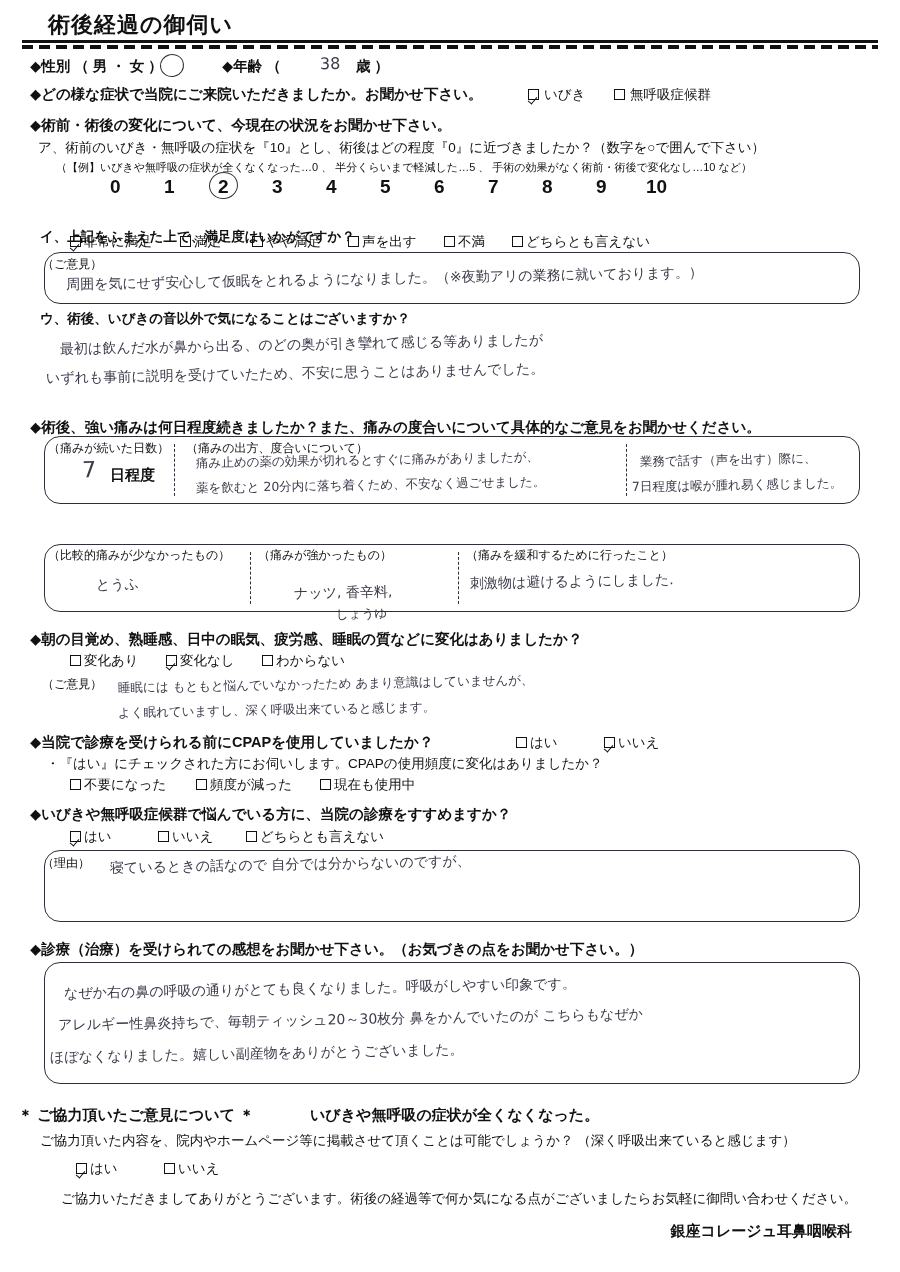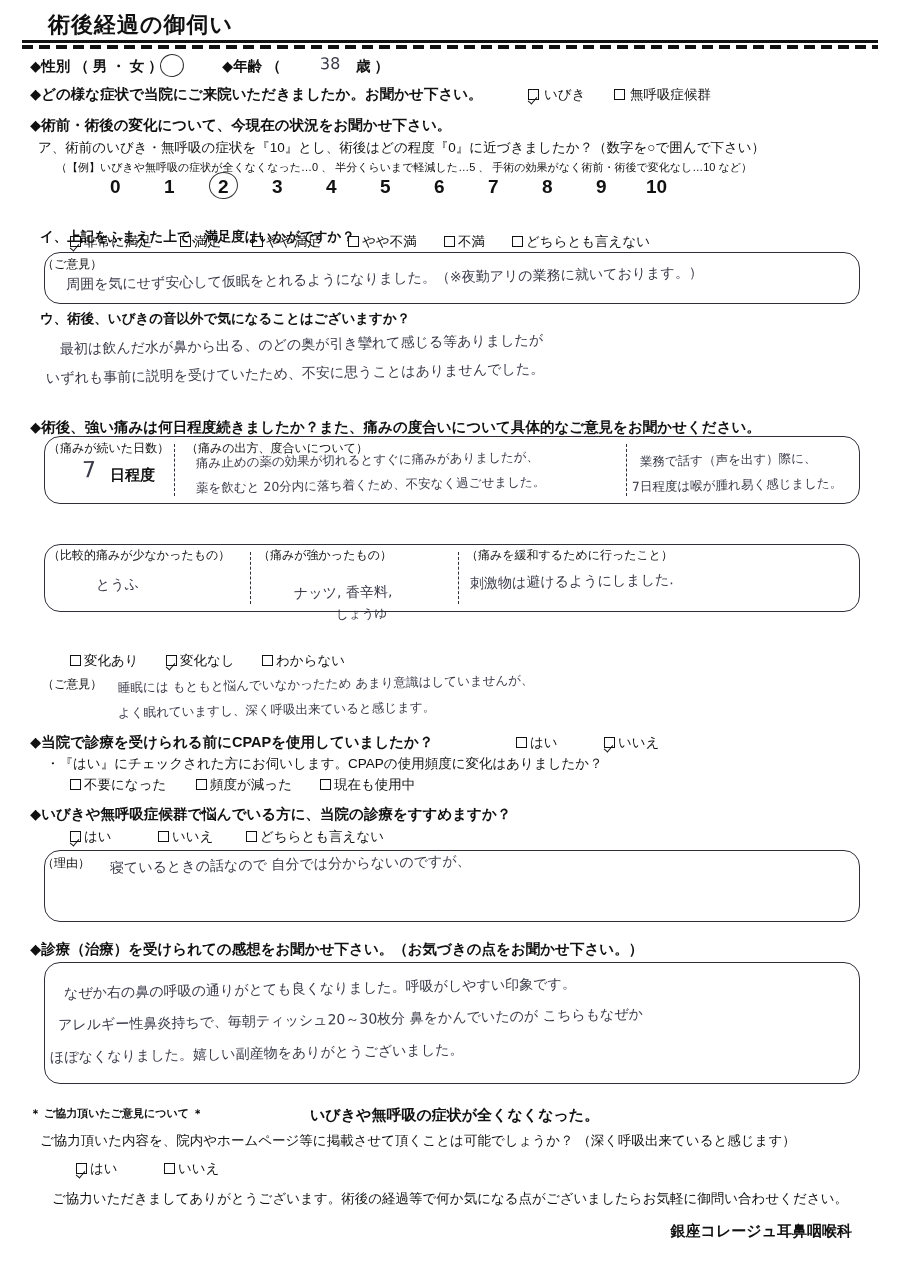--- a/index.html
+++ b/index.html
@@ -128,21 +128,21 @@
 
   <div class="t bold" style="left:40px;top:228px;">イ、上記をふまえた上で、満足度はいかがですか？</div>
 
   <div class="cb checked" style="left:70px;top:236px;"></div>
   <div class="t" style="left:84px;top:233px;">非常に満足</div>
   <div class="cb" style="left:180px;top:236px;"></div>
   <div class="t" style="left:194px;top:233px;text-align:center;">満足</div>
   <div class="cb" style="left:252px;top:236px;"></div>
   <div class="t" style="left:266px;top:233px;">やや満足</div>
   <div class="cb" style="left:348px;top:236px;"></div>
-  <div class="t" style="left:362px;top:233px;">やや不満</div>
+  <div class="t" style="left:362px;top:233px;">声を出す</div>
   <div class="cb" style="left:444px;top:236px;"></div>
   <div class="t" style="left:458px;top:233px;">不満</div>
   <div class="cb" style="left:512px;top:236px;"></div>
   <div class="t" style="left:526px;top:233px;">どちらとも言えない</div>
 
   <div class="t-sm" style="left:42px;top:256px;">（ご意見）</div>
   <div class="abox" style="left:44px;top:252px;width:816px;height:52px;"></div>
   <div class="hw" style="left:66px;top:270px;">周囲を気にせず安心して仮眠をとれるようになりました。（※夜勤アリの業務に就いております。）</div>
 
   <div class="t bold" style="left:40px;top:310px;">ウ、術後、いびきの音以外で気になることはございますか？</div>
@@ -170,20 +170,21 @@
   <div class="t-sm" style="left:466px;top:547px;">（痛みを緩和するために行ったこと）</div>
   <div class="abox" style="left:44px;top:544px;width:816px;height:68px;"></div>
   <div class="vline" style="left:250px;top:552px;height:52px;"></div>
   <div class="vline" style="left:458px;top:552px;height:52px;"></div>
 
   <div class="hw" style="left:96px;top:576px;">とうふ</div>
   <div class="hw" style="left:294px;top:584px;">ナッツ, 香辛料,</div>
   <div class="hw small" style="left:336px;top:606px;">しょうゆ</div>
   <div class="hw" style="left:470px;top:573px;">刺激物は避けるようにしました.</div>
 
+  <div class="q" style="left:30px;top:630px;">◆朝の目覚め、熟睡感、日中の眠気、疲労感、睡眠の質などに変化はありましたか？</div>
   <div class="cb" style="left:70px;top:655px;"></div>
   <div class="t" style="left:84px;top:652px;">変化あり</div>
   <div class="cb checked" style="left:166px;top:655px;"></div>
   <div class="t" style="left:180px;top:652px;">変化なし</div>
   <div class="cb" style="left:262px;top:655px;"></div>
   <div class="t" style="left:276px;top:652px;">わからない</div>
 
   <div class="t-sm" style="left:42px;top:676px;">（ご意見）</div>
   <div class="abox" style="left:44px;top:672px;width:816px;height:58px;border-color:transparent;"></div>
   <div class="hw small" style="left:118px;top:676px;">睡眠には もともと悩んでいなかったため あまり意識はしていませんが、</div>
@@ -214,26 +215,26 @@
   <div class="t-sm" style="left:42px;top:855px;">（理由）</div>
   <div class="abox" style="left:44px;top:850px;width:816px;height:72px;"></div>
   <div class="hw" style="left:110px;top:856px;">寝ているときの話なので 自分では分からないのですが、</div>
 
   <div class="q" style="left:30px;top:940px;">◆診療（治療）を受けられての感想をお聞かせ下さい。（お気づきの点をお聞かせ下さい。）</div>
   <div class="abox" style="left:44px;top:962px;width:816px;height:122px;"></div>
   <div class="hw" style="left:64px;top:980px;">なぜか右の鼻の呼吸の通りがとても良くなりました。呼吸がしやすい印象です。</div>
   <div class="hw" style="left:58px;top:1011px;">アレルギー性鼻炎持ちで、毎朝ティッシュ20～30枚分 鼻をかんでいたのが こちらもなぜか</div>
   <div class="hw" style="left:50px;top:1045px;">ほぼなくなりました。嬉しい副産物をありがとうございました。</div>
 
-  <div class="q" style="left:30px;top:1106px;font-size:11px;">＊ ご協力頂いたご意見について ＊</div>
+  <div class="q" style="left:18px;top:1106px;font-size:15px;">＊ ご協力頂いたご意見について ＊</div>
   <div class="q" style="left:310px;top:1106px;font-size:15px;color:#111;">いびきや無呼吸の症状が全くなくなった。</div>
   <div class="t" style="left:40px;top:1132px;">ご協力頂いた内容を、院内やホームページ等に掲載させて頂くことは可能でしょうか？ （深く呼吸出来ていると感じます）</div>
 
   <div class="cb checked" style="left:76px;top:1163px;"></div>
   <div class="t" style="left:90px;top:1160px;">はい</div>
   <div class="cb" style="left:164px;top:1163px;"></div>
   <div class="t" style="left:178px;top:1160px;">いいえ</div>
 
-  <div class="t" style="left:52px;top:1190px;">ご協力いただきましてありがとうございます。術後の経過等で何か気になる点がございましたらお気軽に御問い合わせください。</div>
+  <div class="t" style="left:61px;top:1190px;">ご協力いただきましてありがとうございます。術後の経過等で何か気になる点がございましたらお気軽に御問い合わせください。</div>
 
   <div class="footer-sign" style="top:1222px;">銀座コレージュ耳鼻咽喉科</div>
 
 </div>
 
 </body></html>

